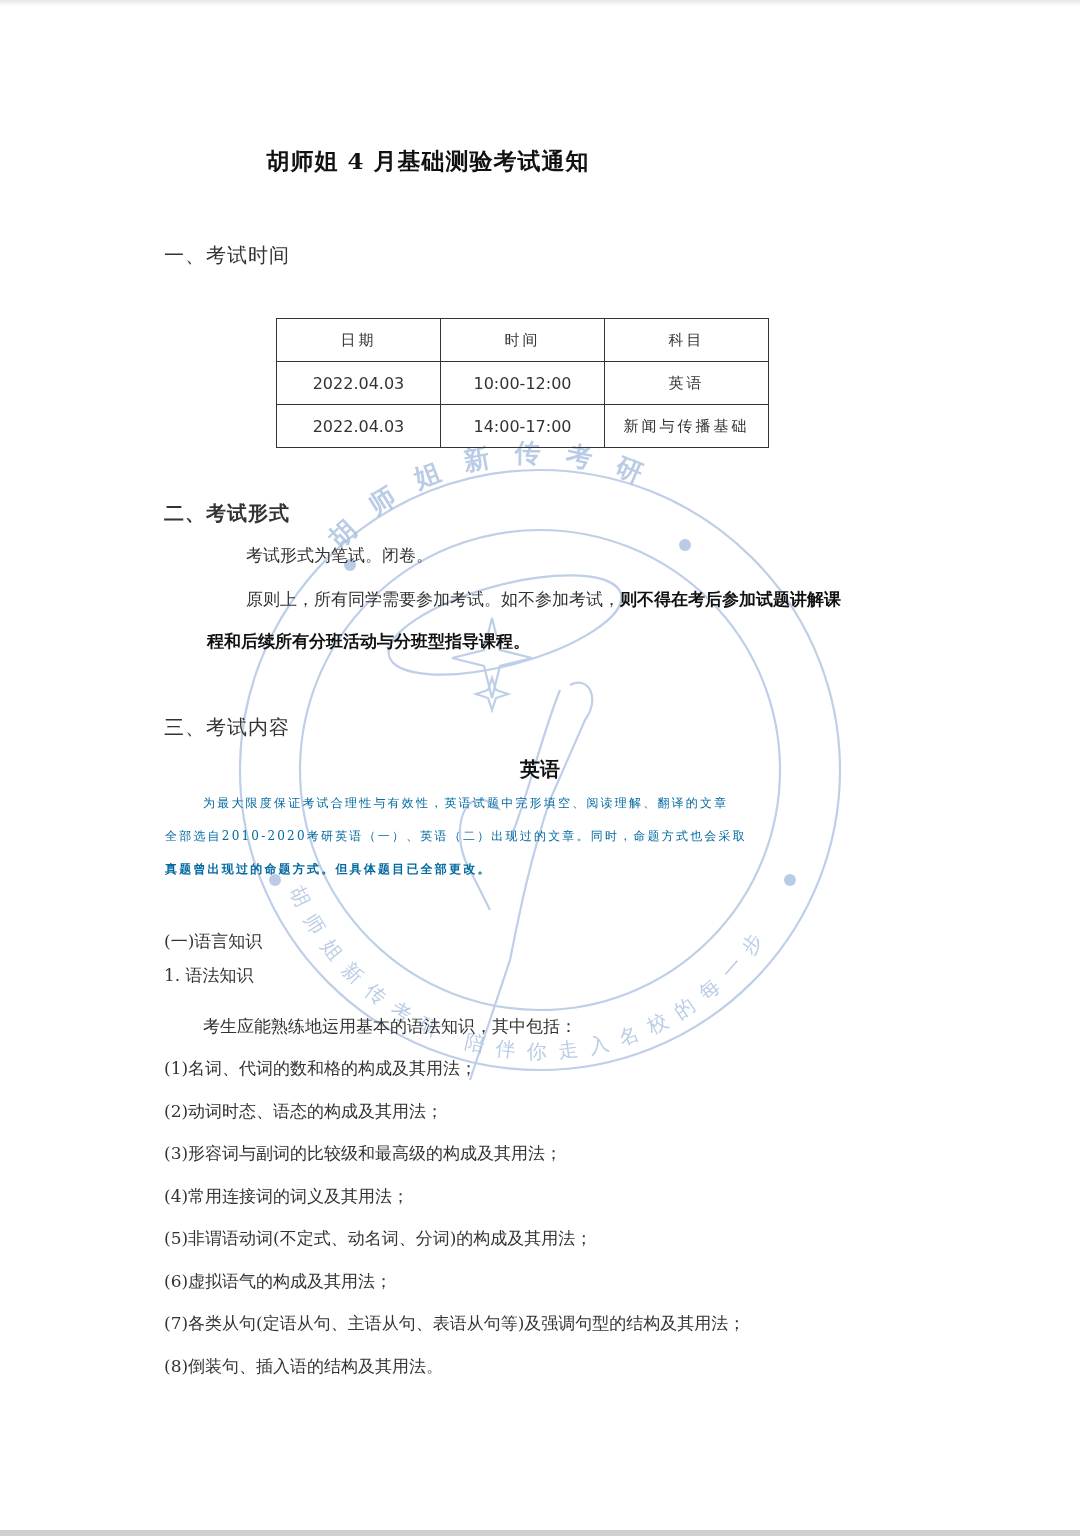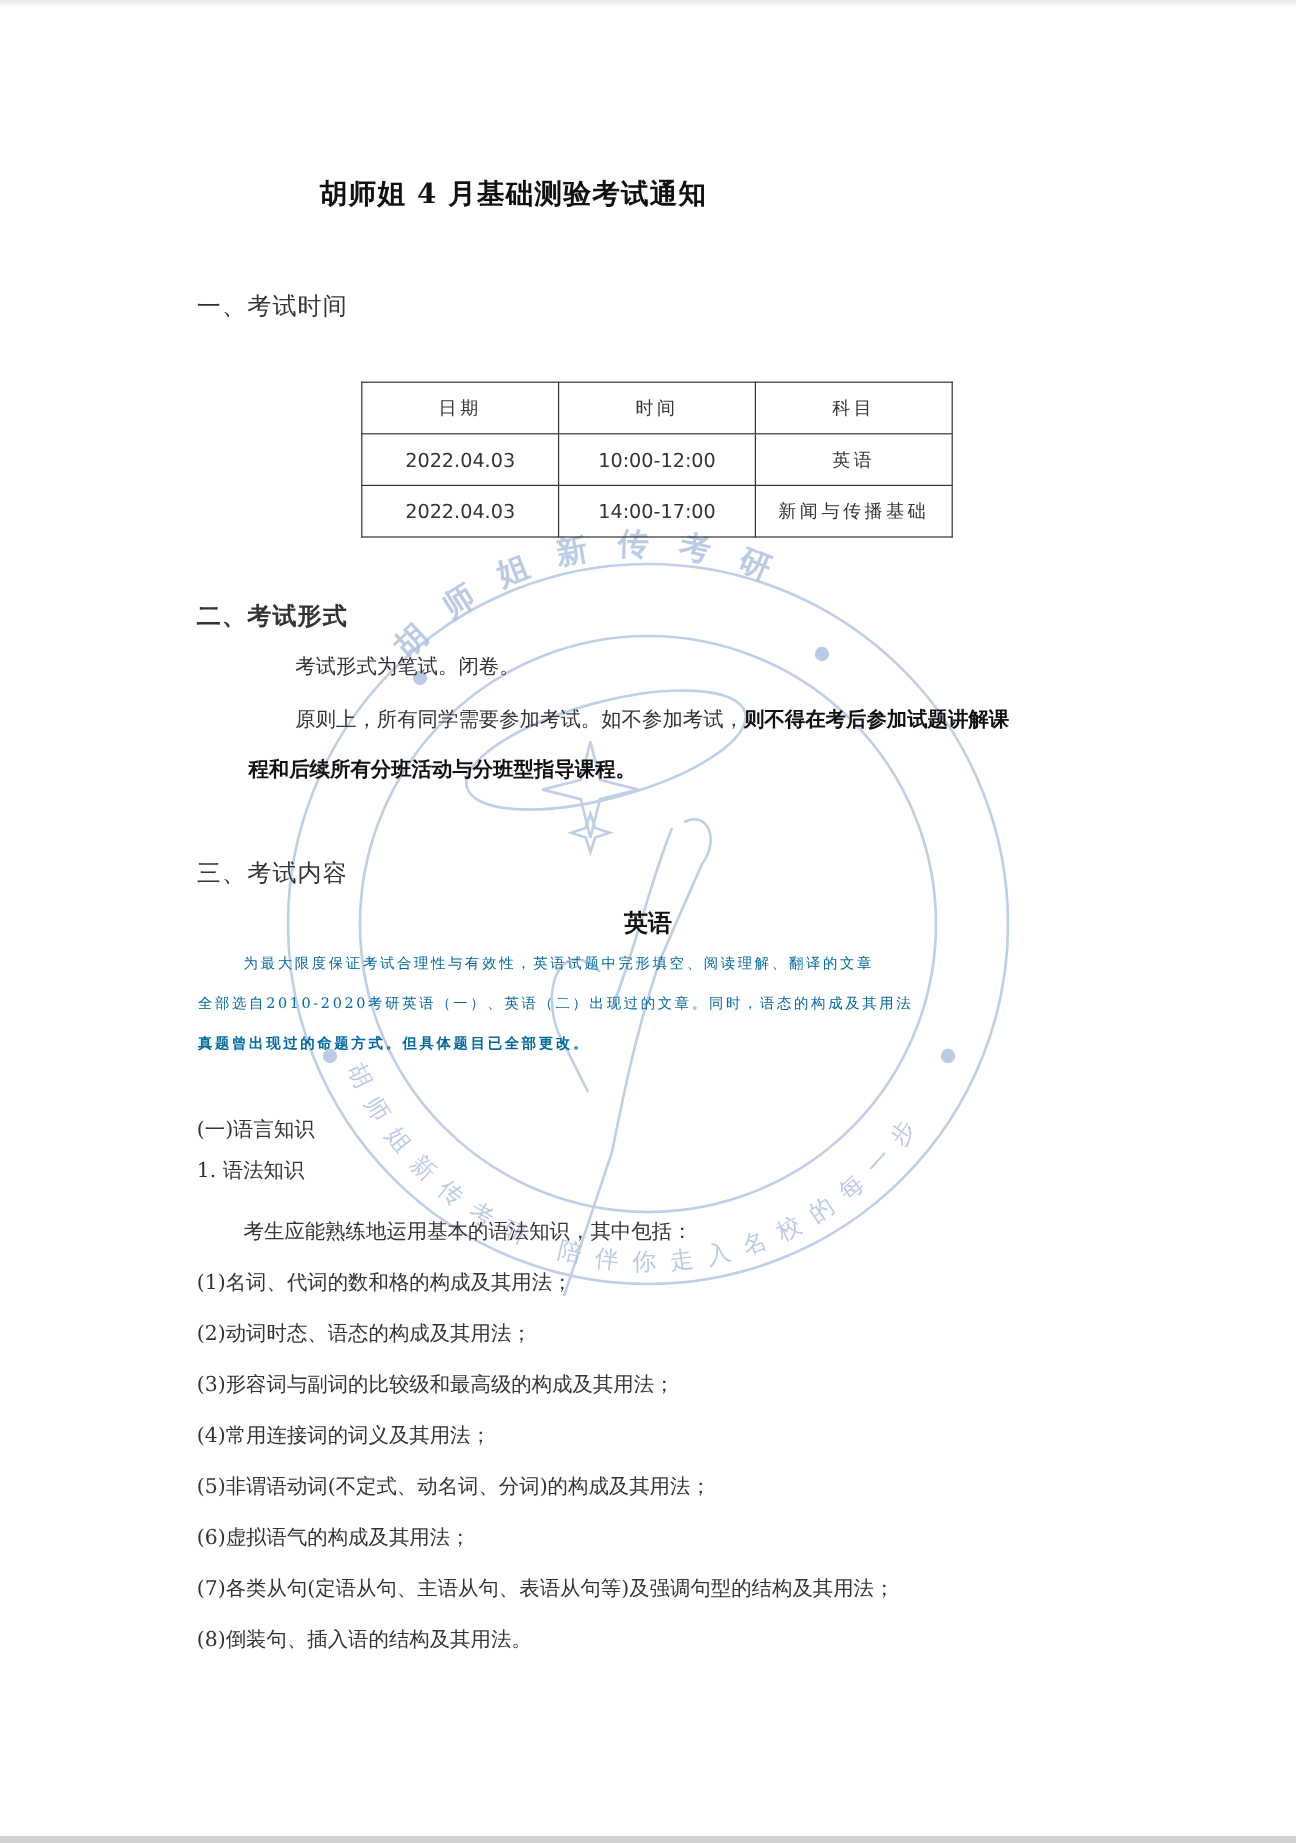--- a/index.html
+++ b/index.html
@@ -16,21 +16,21 @@
     .abs { position: absolute; white-space: nowrap; }
     .title { left: 0; width: 856px; top: 146px; text-align: center;
       font-size: 23px; font-weight: bold; color: #111; letter-spacing: 1px; }
     .h1 { font-size: 20px; color: #333; left: 164px; letter-spacing: 1px; }
     .para { font-size: 17px; color: #333; text-align: center; }
     .bold { font-weight: bold; color: #111; }
     .sub { left: 0; width: 1080px; text-align: center; font-size: 20px; font-weight: bold; color: #111; top: 756px; }
     .eng { font-size: 12px; color: #0369a1; left: 165px; letter-spacing: 2.2px; }
     .item { font-size: 17px; color: #333; left: 164px; }
 
-    table.schedule { position: absolute; left: 301px; top: 318px; border-collapse: collapse;
+    table.schedule { position: absolute; left: 276px; top: 318px; border-collapse: collapse;
       font-family: "DejaVu Sans", "Liberation Sans", sans-serif; }
     table.schedule td { border: 1.5px solid #333; width: 163px; height: 42px; text-align: center;
       font-size: 16px; color: #333; padding: 0; }
     table.schedule td.cn { font-family: "DejaVu Serif", serif; font-size: 15px; letter-spacing: 3px; }
 
     .watermark { position: absolute; left: 230px; top: 440px; width: 620px; height: 640px; pointer-events: none; }
   </style>
 </head>
 <body>
 
@@ -95,21 +95,21 @@
 <div class="abs para" style="left:246px; top:544px;">考试形式为笔试。闭卷。</div>
 <div class="abs para" style="left:246px; top:588px;">
   <span>原则上，所有同学需要参加考试。如不参加考试，</span><span class="bold">则不得在考后参加试题讲解课</span>
 </div>
 <div class="abs para bold" style="left:207px; top:630px;">程和后续所有分班活动与分班型指导课程。</div>
 
 <div class="abs h1" style="top:714px;">三、考试内容</div>
 <div class="abs sub">英语</div>
 
 <div class="abs eng" style="top:795px; left:203px;">为最大限度保证考试合理性与有效性，英语试题中完形填空、阅读理解、翻译的文章</div>
-<div class="abs eng" style="top:828px;">全部选自2010-2020考研英语（一）、英语（二）出现过的文章。同时，语态的构成及其用法</div>
+<div class="abs eng" style="top:828px;">全部选自2010-2020考研英语（一）、英语（二）出现过的文章。同时，命题方式也会采取</div>
 <div class="abs eng" style="top:861px;font-weight:bold;">真题曾出现过的命题方式。但具体题目已全部更改。</div>
 
 <div class="abs item" style="top:930px;">(一)语言知识</div>
 <div class="abs item" style="top:964px;">1. 语法知识</div>
 <div class="abs item" style="top:1015px; left:203px;">考生应能熟练地运用基本的语法知识，其中包括：</div>
 
 <div class="abs item" style="top:1057px;">(1)名词、代词的数和格的构成及其用法；</div>
 <div class="abs item" style="top:1100px;">(2)动词时态、语态的构成及其用法；</div>
 <div class="abs item" style="top:1142px;">(3)形容词与副词的比较级和最高级的构成及其用法；</div>
 <div class="abs item" style="top:1185px;text-align:center;">(4)常用连接词的词义及其用法；</div>

